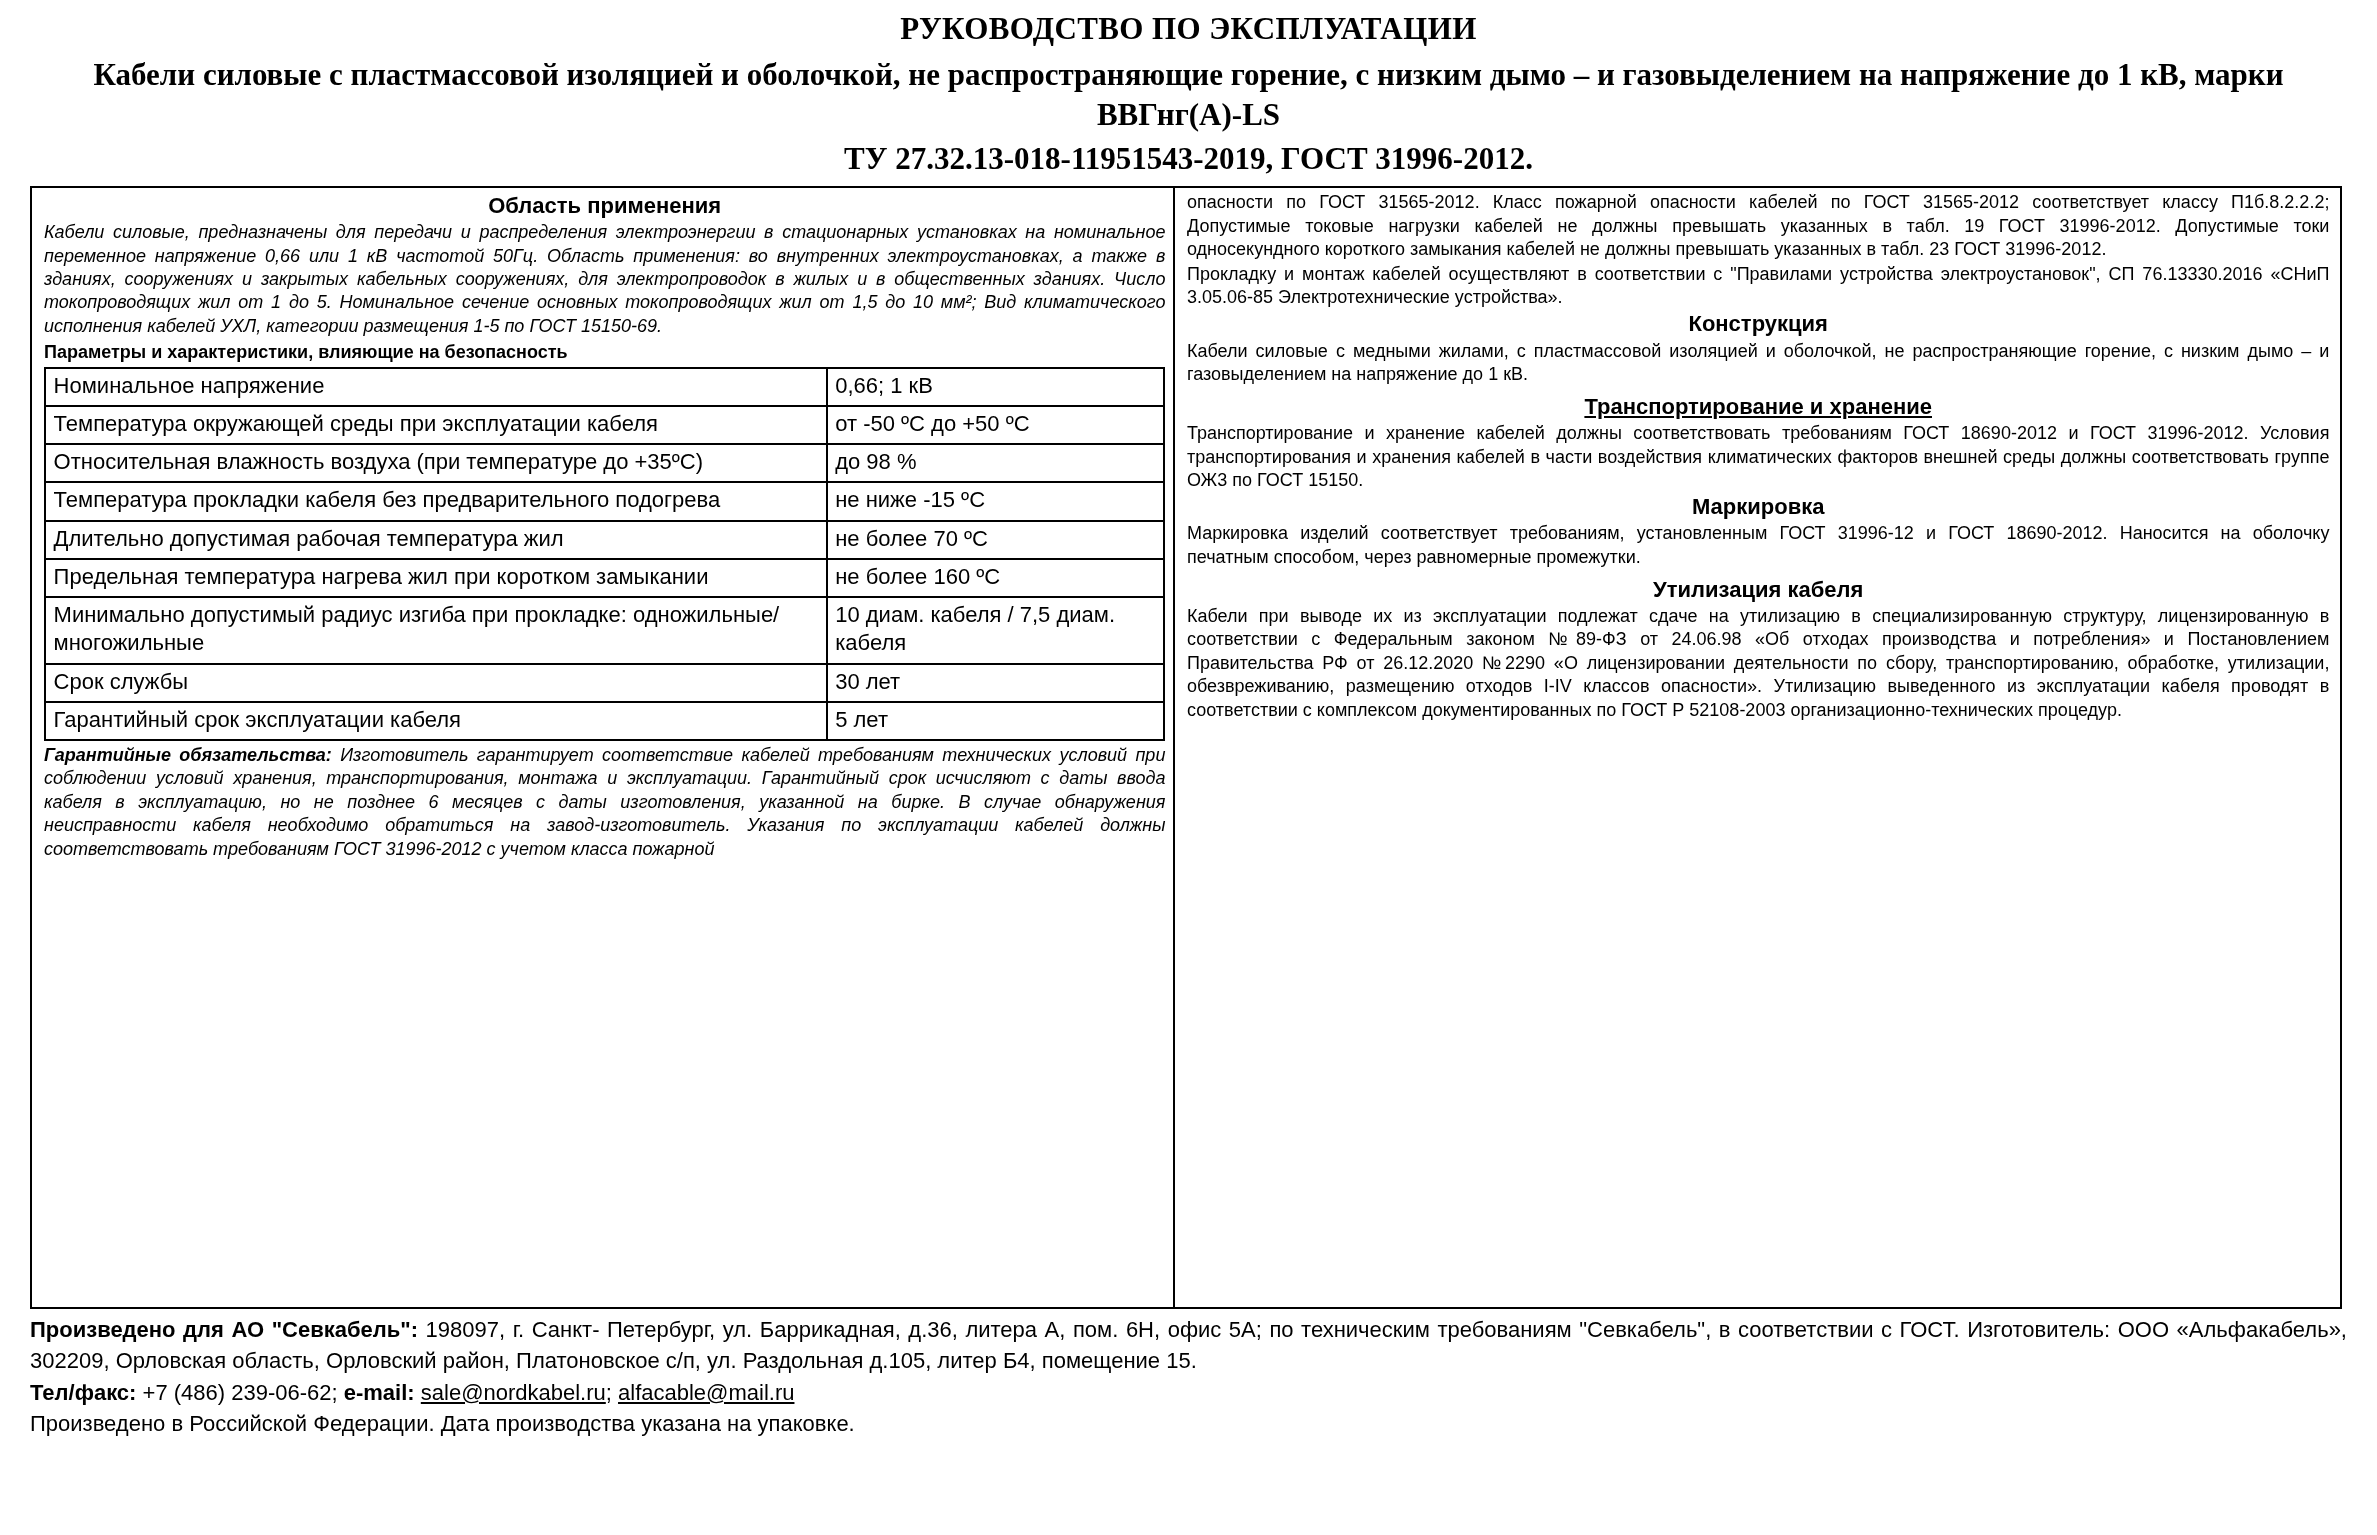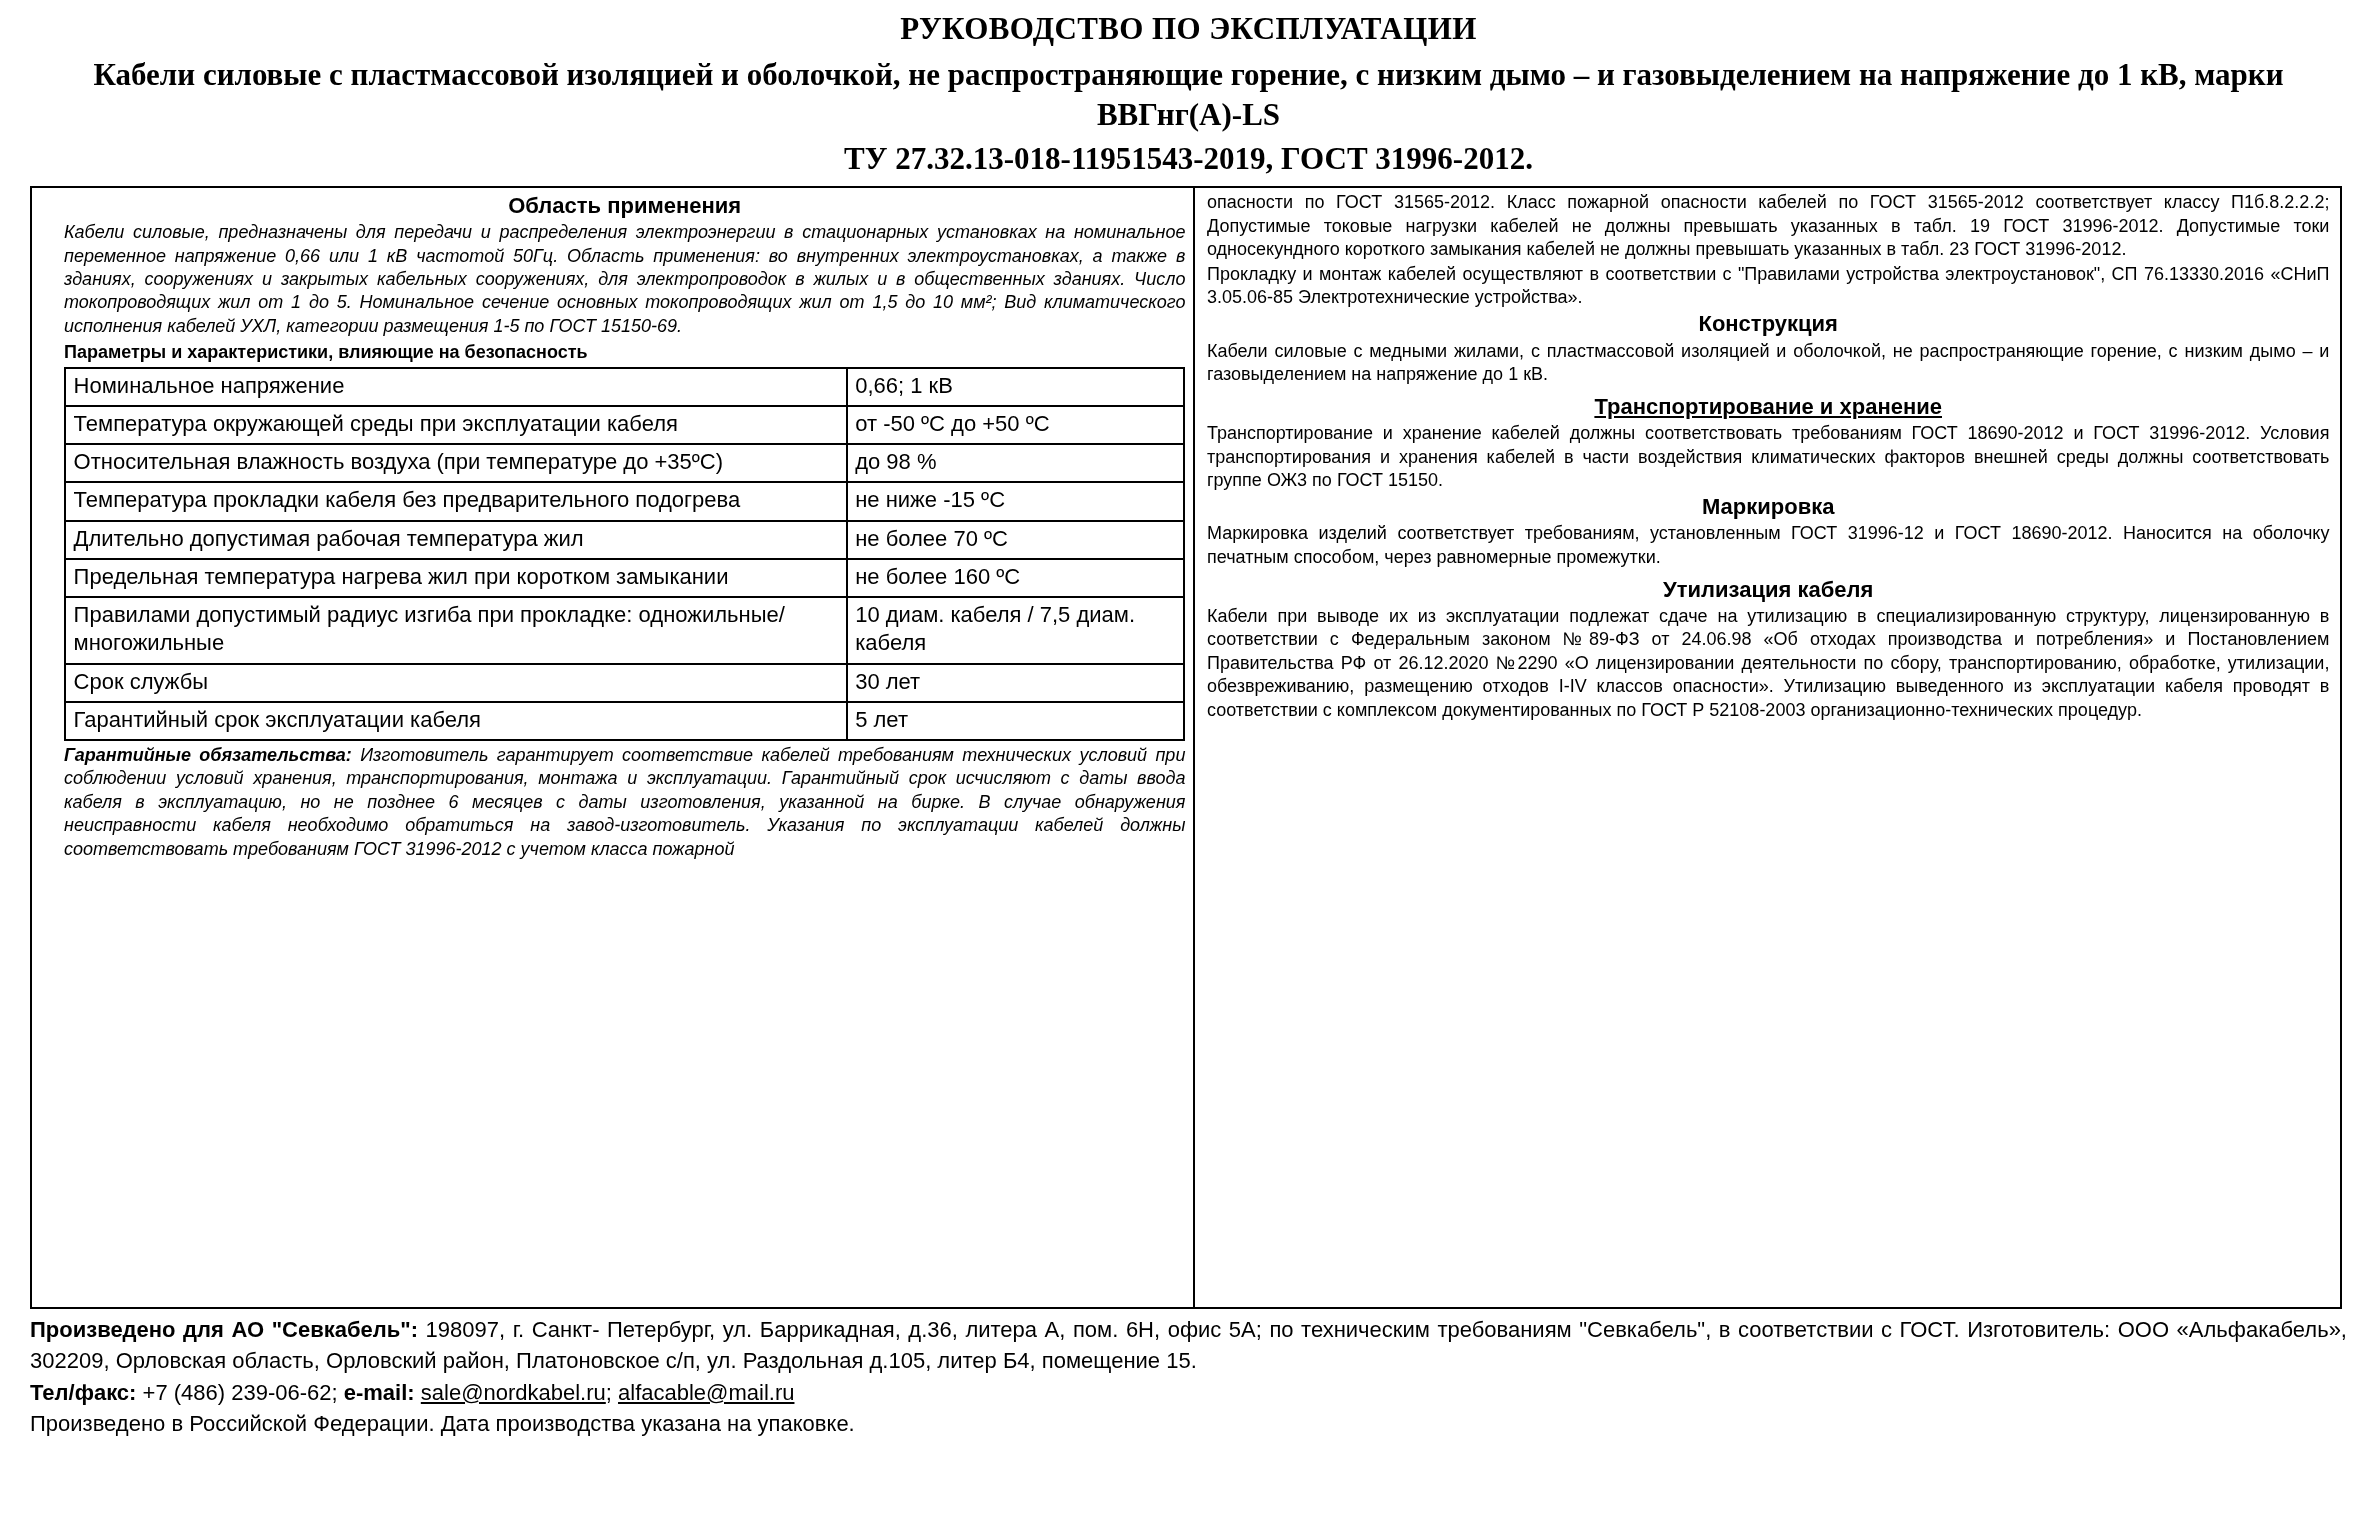--- a/index.html
+++ b/index.html
@@ -52,21 +52,20 @@
   }
 
   
   .main-box {
     position: relative;
     margin: 0 35px 0 30px;
     border: 2.3px solid #000;
     display: flex;
     box-sizing: border-box;
     height: 1123px;
-    padding-left: 20px;
   }
   .col {
     box-sizing: border-box;
     overflow: hidden;
   }
   .col-left {
     width: 1143px;
     border-right: 2.3px solid #000;
     padding: 3px 7.6px 0 12px;
   }
@@ -173,21 +172,21 @@
           </tr>
           <tr>
             <td class="k">Длительно допустимая рабочая температура жил</td>
             <td class="v">не более 70  ºC</td>
           </tr>
           <tr>
             <td class="k">Предельная температура нагрева жил при коротком замыкании</td>
             <td class="v">не более 160 ºC</td>
           </tr>
           <tr>
-            <td class="k">Правилами допустимый радиус изгиба при прокладке: одножильные/многожильные</td>
+            <td class="k">Минимально допустимый радиус изгиба при прокладке: одножильные/многожильные</td>
             <td class="v">10 диам. кабеля / 7,5 диам. кабеля</td>
           </tr>
           <tr>
             <td class="k">Срок службы</td>
             <td class="v">30 лет</td>
           </tr>
           <tr>
             <td class="k">Гарантийный срок эксплуатации кабеля</td>
             <td class="v">5 лет</td>
           </tr>

